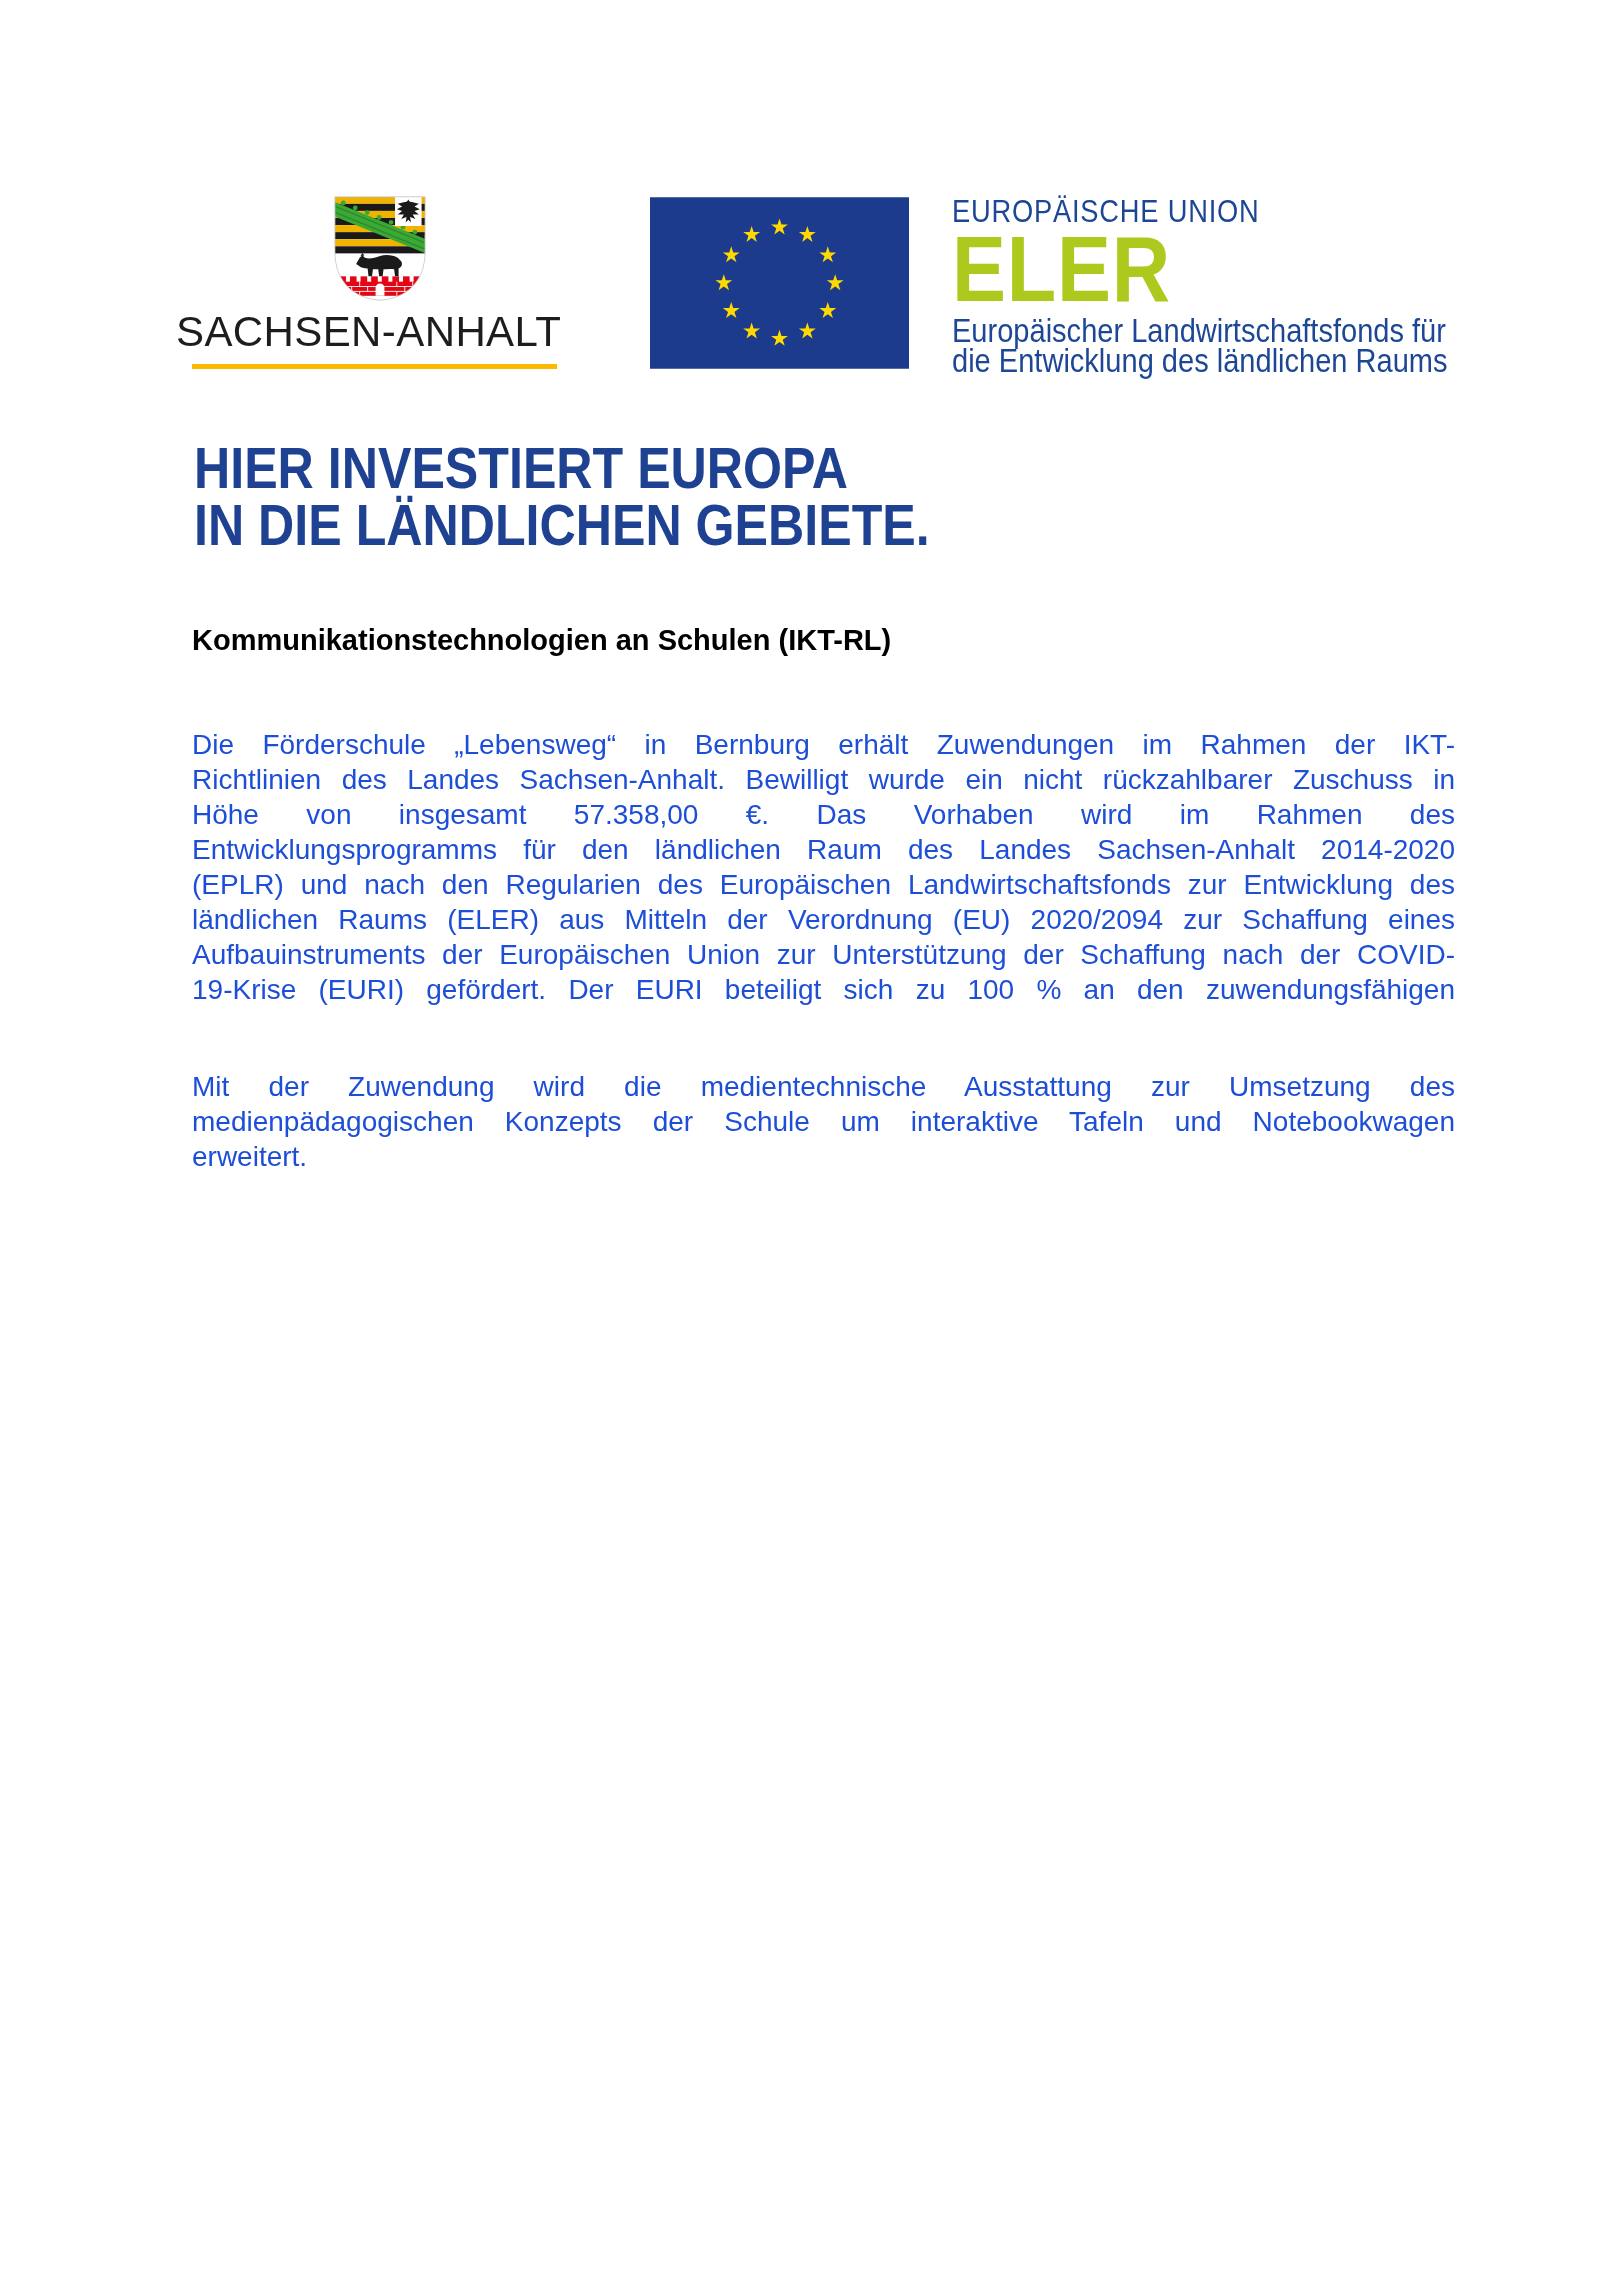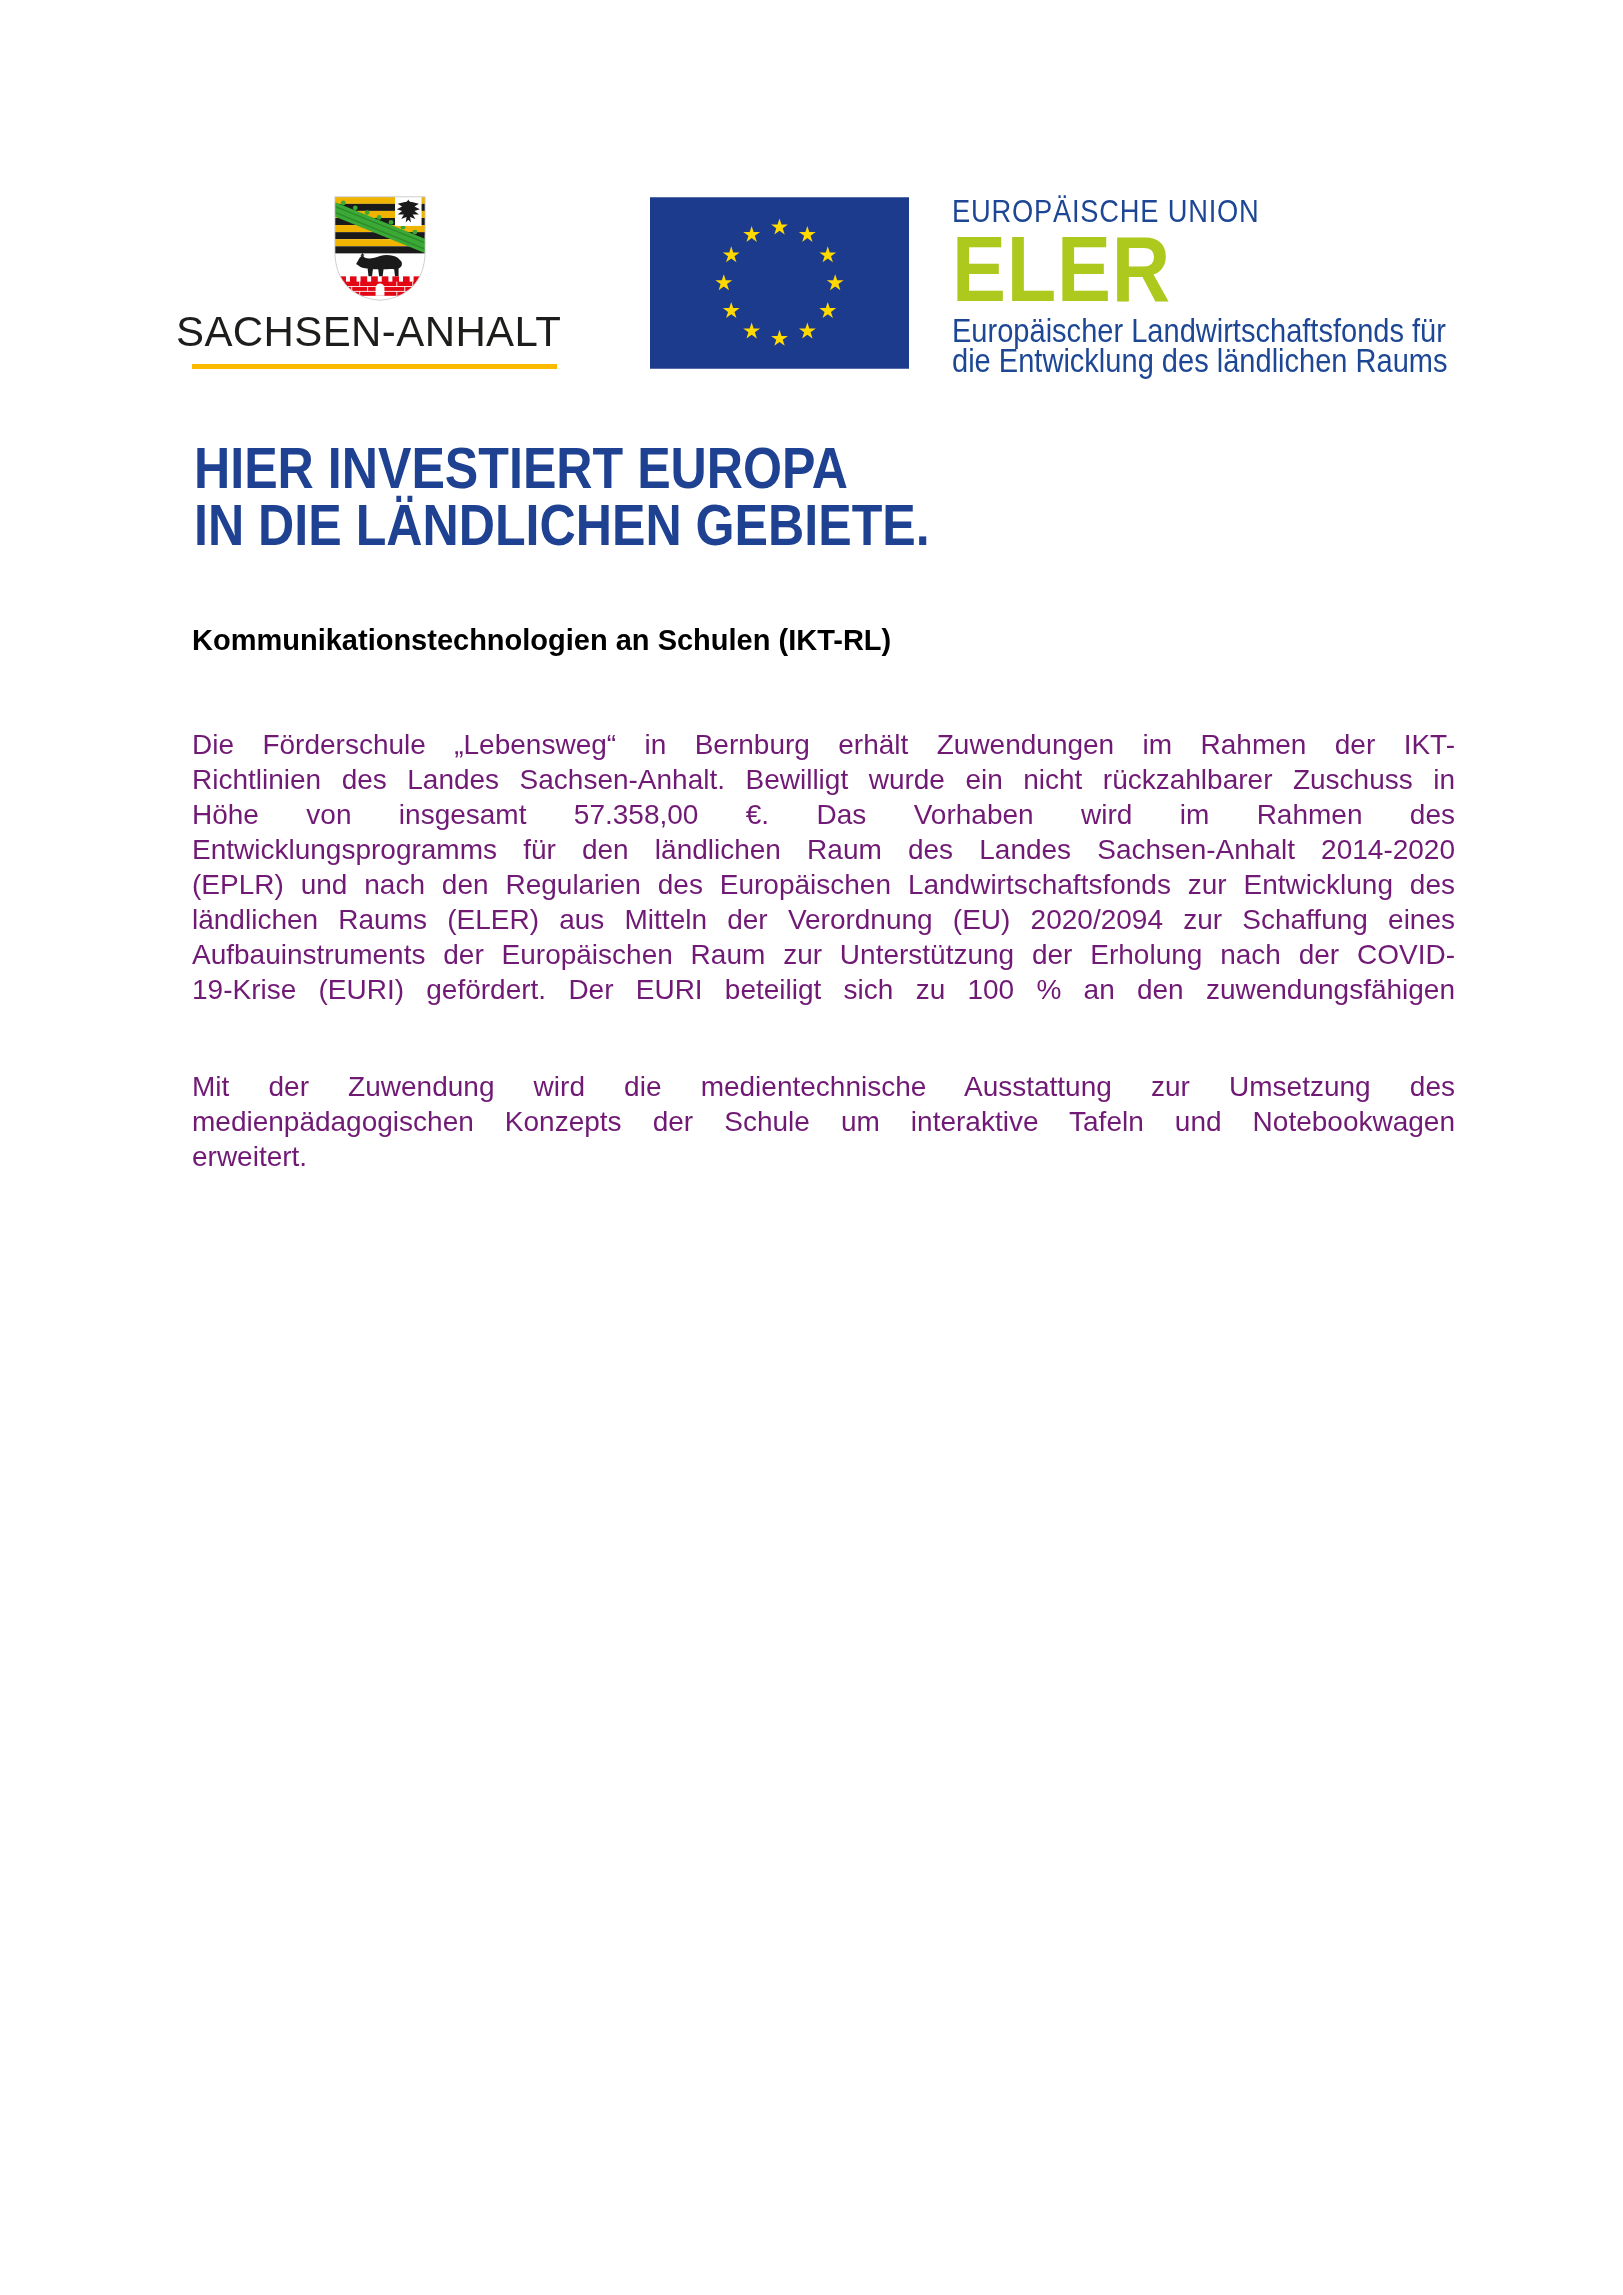--- a/index.html
+++ b/index.html
@@ -42,21 +42,21 @@
   }
 
   
   .doc-title {
     position:absolute; left:192px; top:623px;
     font-size:29px; line-height:34px; font-weight:bold; color:#000000;
     white-space:nowrap;
   }
   .par {
     position:absolute; left:192px; width:1263px;
-    font-size:28px; line-height:35px; color:#701a75;
+    font-size:28px; line-height:35px; color:#1d4ed8;
   }
   .par-1 { top:727px; }
   .par-2 { top:1069px; }
   .par .line { text-align:justify; text-align-last:justify; }
   .par .line.last { text-align-last:left; }
 </style>
 </head>
 <body>
 
 <div class="page">
@@ -179,21 +179,21 @@
       <div class="line last">Kommunikationstechnologien an Schulen (IKT-RL)</div>
     </div>
 
   <div class="par par-1">
       <div class="line">Die Förderschule „Lebensweg“ in Bernburg erhält Zuwendungen im Rahmen der IKT-</div>
       <div class="line">Richtlinien des Landes Sachsen-Anhalt. Bewilligt wurde ein nicht rückzahlbarer Zuschuss in</div>
       <div class="line">Höhe von insgesamt 57.358,00 €. Das Vorhaben wird im Rahmen des</div>
       <div class="line">Entwicklungsprogramms für den ländlichen Raum des Landes Sachsen-Anhalt 2014-2020</div>
       <div class="line">(EPLR) und nach den Regularien des Europäischen Landwirtschaftsfonds zur Entwicklung des</div>
       <div class="line">ländlichen Raums (ELER) aus Mitteln der Verordnung (EU) 2020/2094 zur Schaffung eines</div>
-      <div class="line">Aufbauinstruments der Europäischen Raum zur Unterstützung der Erholung nach der COVID-</div>
+      <div class="line">Aufbauinstruments der Europäischen Union zur Unterstützung der Schaffung nach der COVID-</div>
       <div class="line">19-Krise (EURI) gefördert. Der EURI beteiligt sich zu 100 % an den zuwendungsfähigen</div>
     </div>
 
   <div class="par par-2">
       <div class="line">Mit der Zuwendung wird die medientechnische Ausstattung zur Umsetzung des</div>
       <div class="line">medienpädagogischen Konzepts der Schule um interaktive Tafeln und Notebookwagen</div>
       <div class="line last">erweitert.</div>
     </div>
 
 </div>

